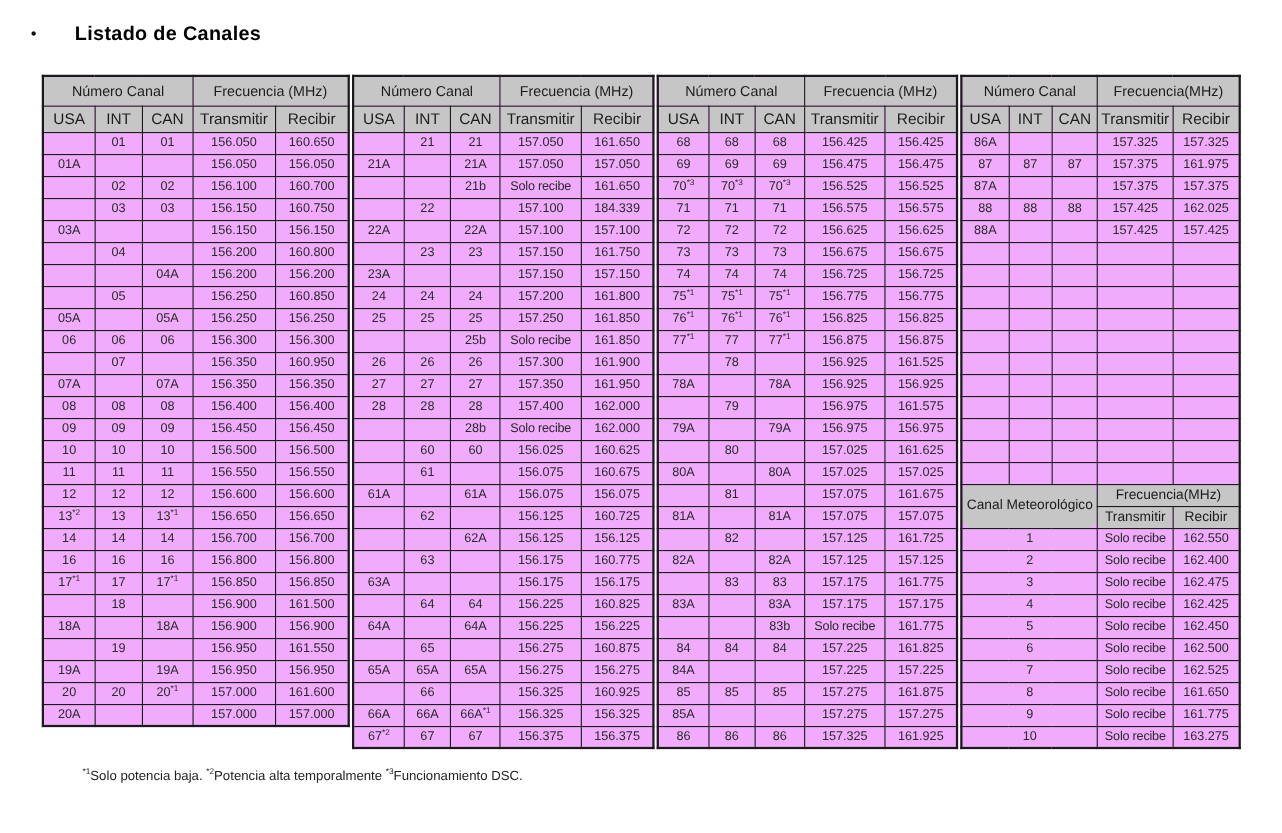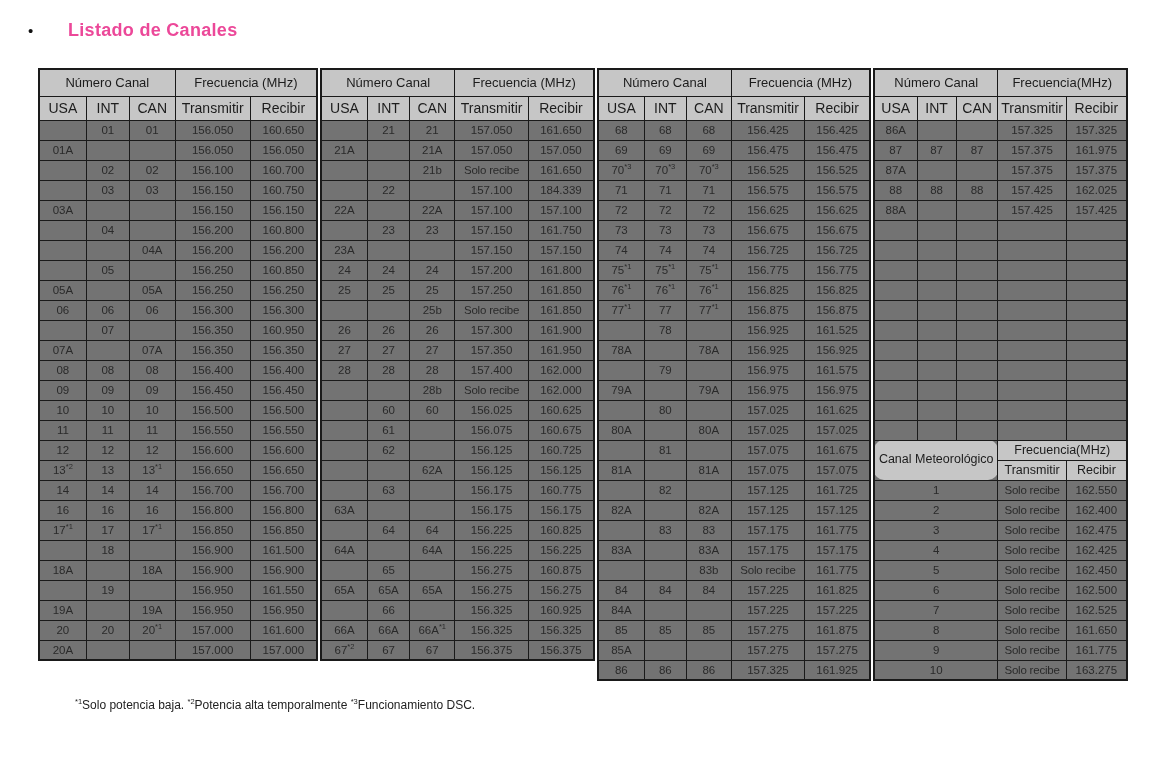--- a/index.html
+++ b/index.html
@@ -1,24 +1,24 @@
 <!DOCTYPE html>
 <html><head>
 <meta charset="utf-8">
 <style>
   html,body{margin:0;padding:0;background:#fff;}
   body{width:1165px;height:757px;font-family:"Liberation Sans",sans-serif;color:#222;}
   .page{position:relative;width:1165px;height:757px;background:#ffffff;overflow:hidden;}
 
   .title-row{position:absolute;left:24px;top:20px;display:flex;align-items:center;}
   .bullet{font-size:15px;color:#111;width:40px;text-align:left;padding-left:4px;}
-  .page-title{font-size:18px;font-weight:bold;color:#ec4899;letter-spacing:0.3px;}
+  .page-title{font-size:18px;font-weight:bold;color:#000000;letter-spacing:0.3px;}
 
   .tables{position:absolute;left:38px;top:68px;display:flex;gap:2px;}
-  table.tbl{border-collapse:collapse;table-layout:fixed;background:#737373;}
+  table.tbl{border-collapse:collapse;table-layout:fixed;background:#f0abfc;}
   .g0 table.tbl{width:280px;}
   .g1 table.tbl{width:275px;}
   .g2 table.tbl{width:274px;}
   .g3 table.tbl{width:255px;}
   table.tbl{border:2px solid #1a1a1a;}
   table.tbl th, table.tbl td{border:1px solid #1a1a1a;padding:0 1px;text-align:center;vertical-align:middle;overflow:hidden;white-space:nowrap;}
   table.tbl th{background:#c6c6c6;font-weight:normal;color:#1c1c1c;}
   tr.h1{height:27px;}
   tr.h1 th{font-size:13px;}
   tr.h2{height:24px;}
@@ -387,20 +387,27 @@
               <td>160.625</td>
             </tr>
             <tr class="dr">
               <td></td>
               <td>61</td>
               <td></td>
               <td>156.075</td>
               <td>160.675</td>
             </tr>
             <tr class="dr">
+              <td>61A</td>
+              <td></td>
+              <td>61A</td>
+              <td>156.075</td>
+              <td>156.075</td>
+            </tr>
+            <tr class="dr">
               <td></td>
               <td>62</td>
               <td></td>
               <td>156.125</td>
               <td>160.725</td>
             </tr>
             <tr class="dr">
               <td></td>
               <td></td>
               <td>62A</td>

